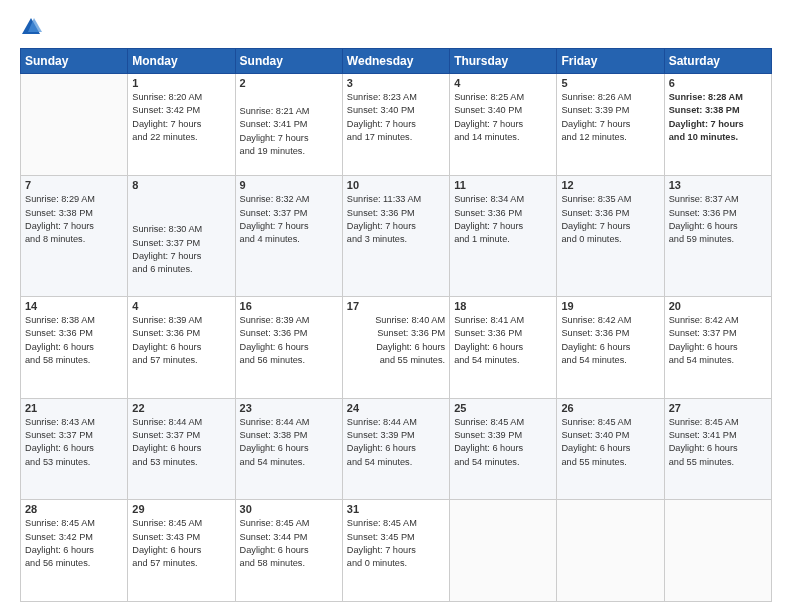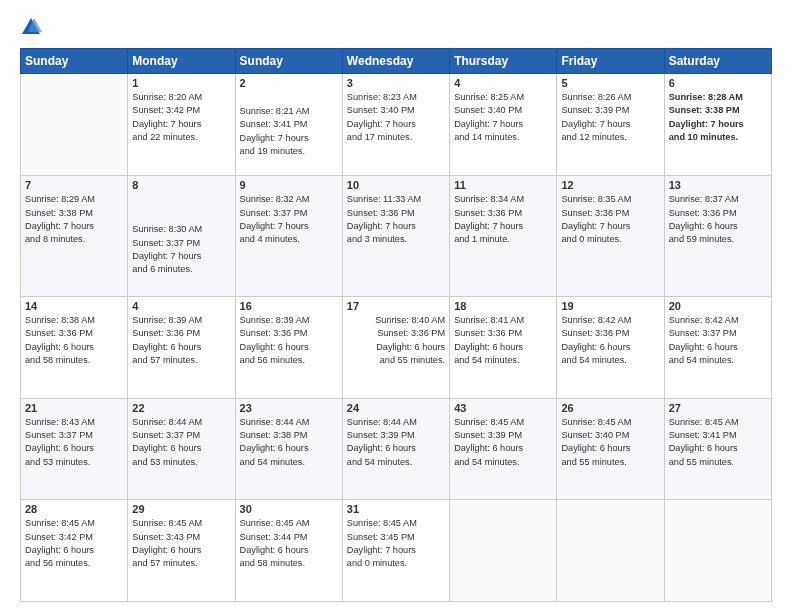--- a/index.html
+++ b/index.html
@@ -305,21 +305,21 @@
 and 54 minutes.</div>
           </td>
           <td>
             <span class="day-number">24</span>
             <div class="day-info" style="white-space: pre-line;">Sunrise: 8:44 AM
 Sunset: 3:39 PM
 Daylight: 6 hours
 and 54 minutes.</div>
           </td>
           <td>
-            <span class="day-number">43</span>
+            <span class="day-number">25</span>
             <div class="day-info" style="white-space: pre-line;">Sunrise: 8:45 AM
 Sunset: 3:39 PM
 Daylight: 6 hours
 and 54 minutes.</div>
           </td>
           <td>
             <span class="day-number">26</span>
             <div class="day-info" style="white-space: pre-line;">Sunrise: 8:45 AM
 Sunset: 3:40 PM
 Daylight: 6 hours

